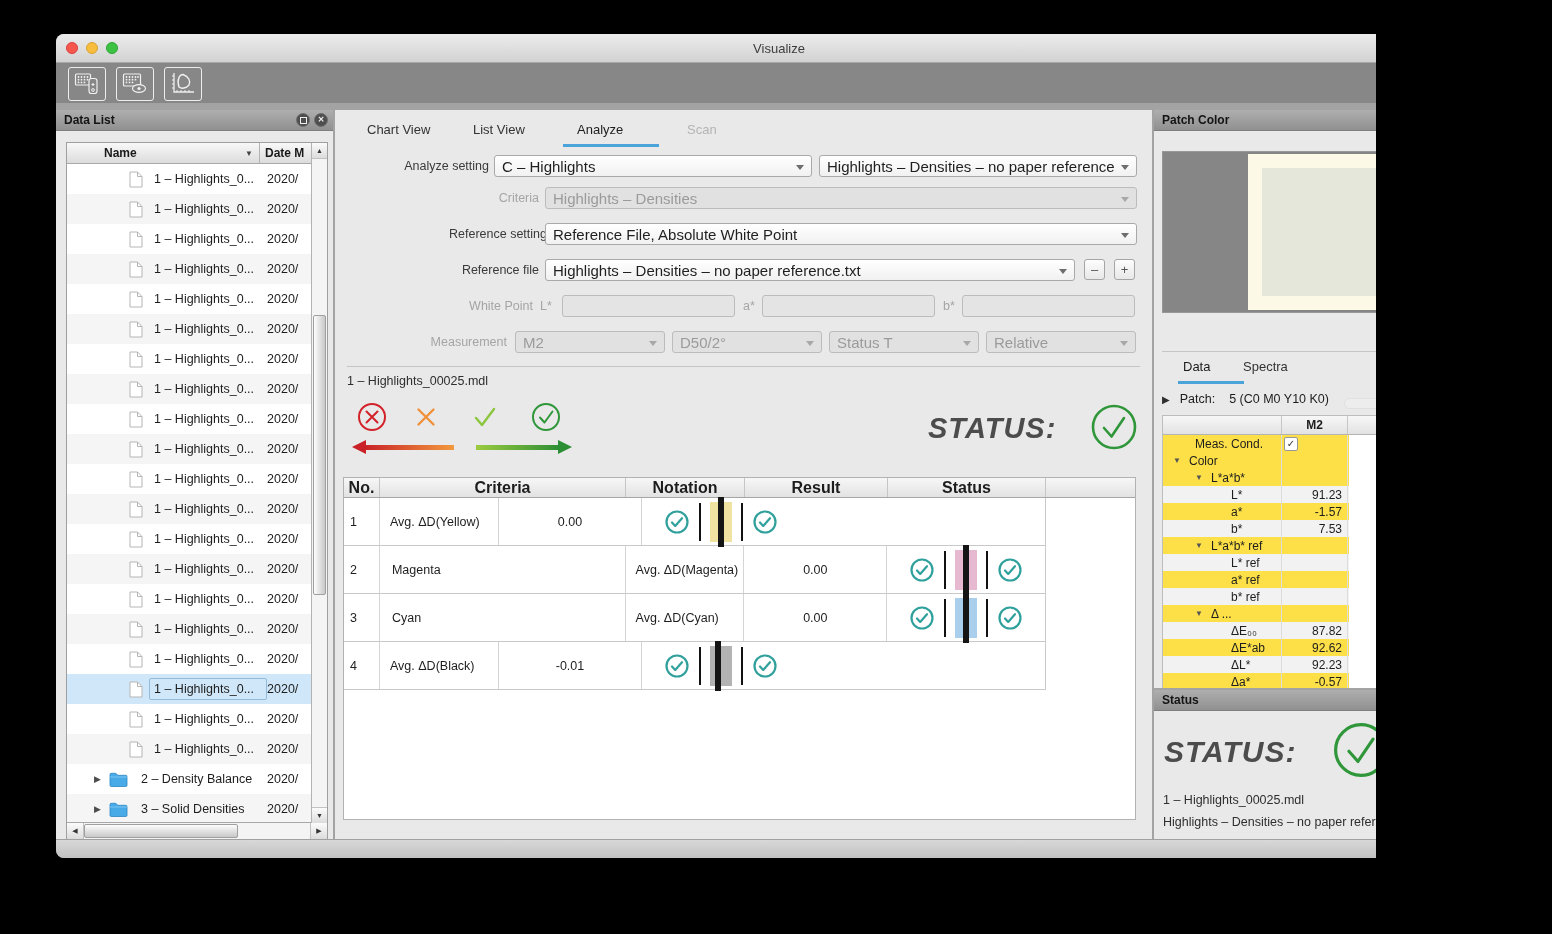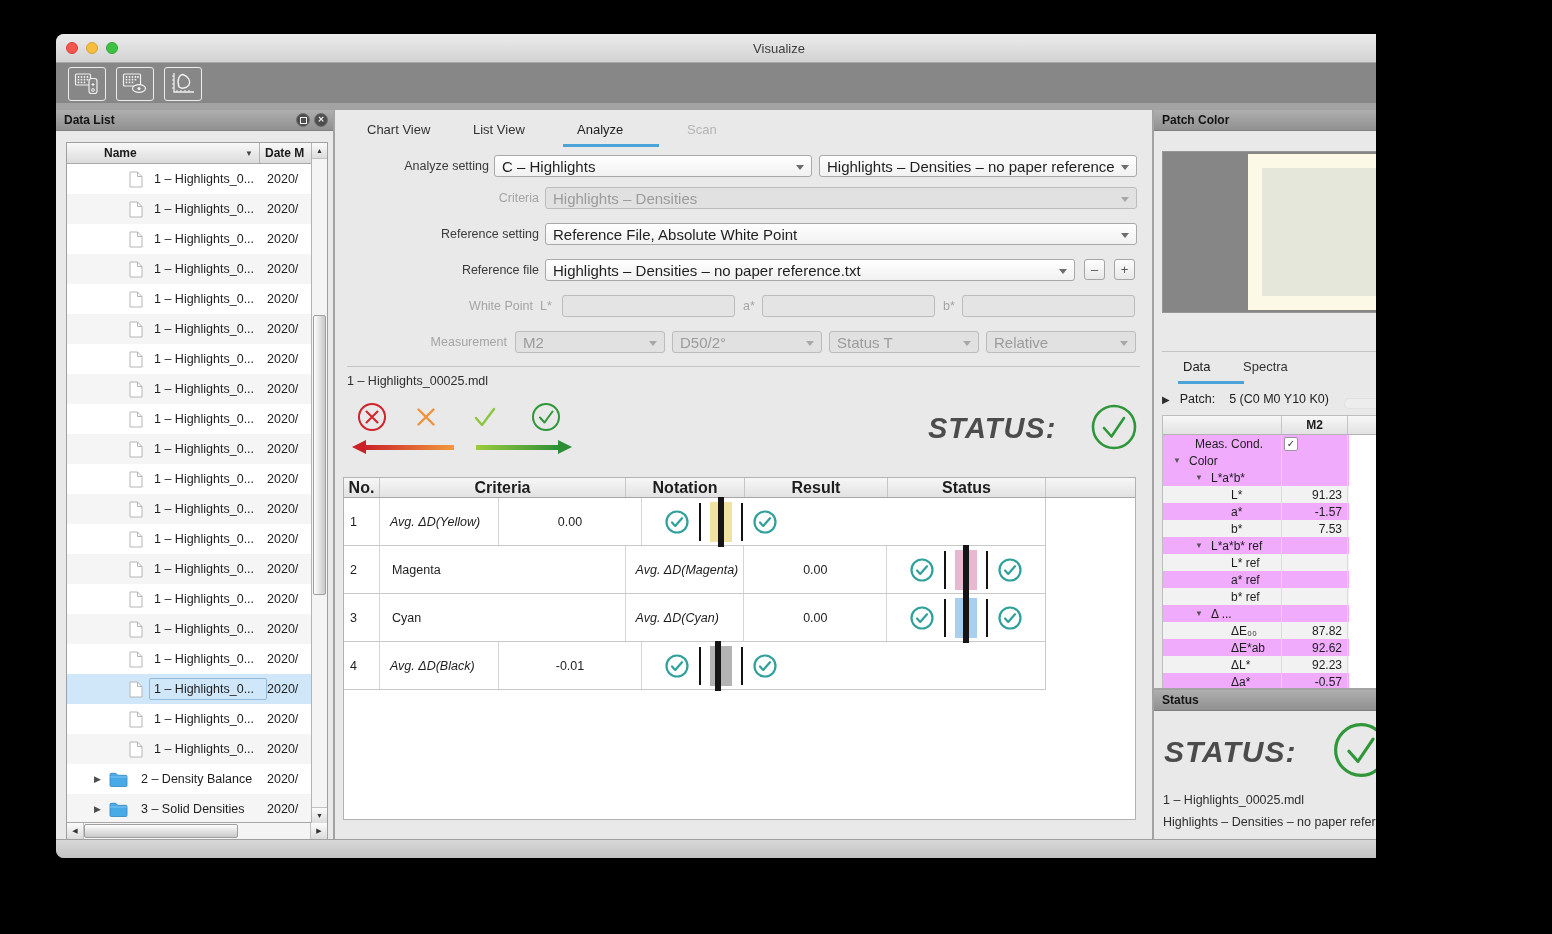--- a/index.html
+++ b/index.html
@@ -113,21 +113,21 @@
     border-bottom:1px solid #a6a6a6;font-size:16px;font-weight:bold;color:#1d1d1d;}
   .rh{display:flex;align-items:center;justify-content:center;border-right:1px solid #c6c6c6;
     box-sizing:border-box;}
   .rh.c0{width:36px;}.rh.c1{width:246px;}.rh.c2{width:119px;}.rh.c3{width:143px;}.rh.c4{width:158px;}
   .rh.fill{flex:1;border-right:none;}
   .rrow{display:flex;height:48px;width:702px;border-bottom:1px solid #c9c9c9;
     border-right:1px solid #c9c9c9;box-sizing:border-box;font-size:12.5px;color:#1d1d1d;}
   .rc{display:flex;align-items:center;border-right:1px solid #d5d5d5;box-sizing:border-box;}
   .rc0{width:36px;padding-left:6px;}
   .rc1{width:246px;padding-left:12px;}
-  .rc2{width:119px;padding-left:10px;font-style:italic;}
+  .rc2{width:119px;padding-left:10px;}
   .rc3{width:143px;justify-content:center;}
   .rc4{width:158px;justify-content:center;border-right:none;}
   .gauge{display:flex;align-items:center;gap:9px;}
   .vline{width:2px;height:38px;background:#121212;}
   .tbar{width:22px;height:40px;position:relative;}
   .needle{position:absolute;top:-5px;bottom:-5px;width:6px;background:#151515;
     transform:translateX(-50%);}
   
   #right-col{width:348px;flex:0 0 348px;display:flex;flex-direction:column;gap:2px;background:#a3a3a3;}
   #patch-panel{height:578px;flex:0 0 578px;}
@@ -145,21 +145,21 @@
   .patch-slider{position:absolute;left:190px;top:267px;width:145px;height:9px;background:#ededed;
     border:1px solid #e0e0e0;border-radius:5px;}
   .ptable{position:absolute;left:8px;top:284px;width:330px;height:278px;border:1px solid #bdbdbd;
     background:#fff;box-sizing:border-box;}
   .pthead{height:18px;display:flex;background:linear-gradient(#f7f7f7,#e2e2e2);
     border-bottom:1px solid #b3b3b3;font-size:12px;font-weight:bold;color:#1d1d1d;
     padding-right:16px;}
   .pth-label{width:119px;border-right:1px solid #c6c6c6;box-sizing:border-box;}
   .pth-m2{width:66px;display:flex;align-items:center;justify-content:center;
     border-right:1px solid #c6c6c6;box-sizing:border-box;}
-  .prow{display:flex;height:17px;width:186px;font-size:12px;color:#1d1d1d;background:#f0abfc;}
+  .prow{display:flex;height:17px;width:186px;font-size:12px;color:#1d1d1d;background:#fde047;}
   .prow.alt{background:#f2f2f2;}
   .plab{width:119px;flex:0 0 119px;display:flex;align-items:center;box-sizing:border-box;
     border-right:1px solid #dcdcdc;white-space:nowrap;}
   .plab .tri{font-size:8px;color:#555;margin-right:6px;width:10px;}
   .ind0{padding-left:10px;}
   .ind1{padding-left:32px;}
   .ind2{padding-left:68px;}
   .pval{width:66px;flex:0 0 66px;display:flex;align-items:center;justify-content:flex-end;
     padding-right:5px;box-sizing:border-box;border-right:1px solid #dcdcdc;}
   .pval.left{justify-content:flex-start;padding-left:2px;}
@@ -488,21 +488,21 @@
         </div>
         <div class="sel" style="left:484px;width:318px;top:45px">
           <span>Highlights – Densities – no paper reference</span>
         </div>
 
         <div class="flabel dis" style="left:0;width:204px;top:77px">Criteria</div>
         <div class="sel dis" style="left:210px;width:592px;top:77px">
           <span>Highlights – Densities</span>
         </div>
 
-        <div class="flabel" style="left:0;width:204px;top:113px">Reference setting</div>
+        <div class="flabel" style="left:8px;width:204px;top:113px">Reference setting</div>
         <div class="sel" style="left:210px;width:592px;top:113px">
           <span>Reference File, Absolute White Point</span>
         </div>
 
         <div class="flabel" style="left:0;width:204px;top:149px">Reference file</div>
         <div class="sel" style="left:210px;width:530px;top:149px">
           <span>Highlights – Densities – no paper reference.txt</span>
         </div>
         <div class="sbtn" style="left:749px;top:149px">–</div>
         <div class="sbtn" style="left:779px;top:149px">+</div>

